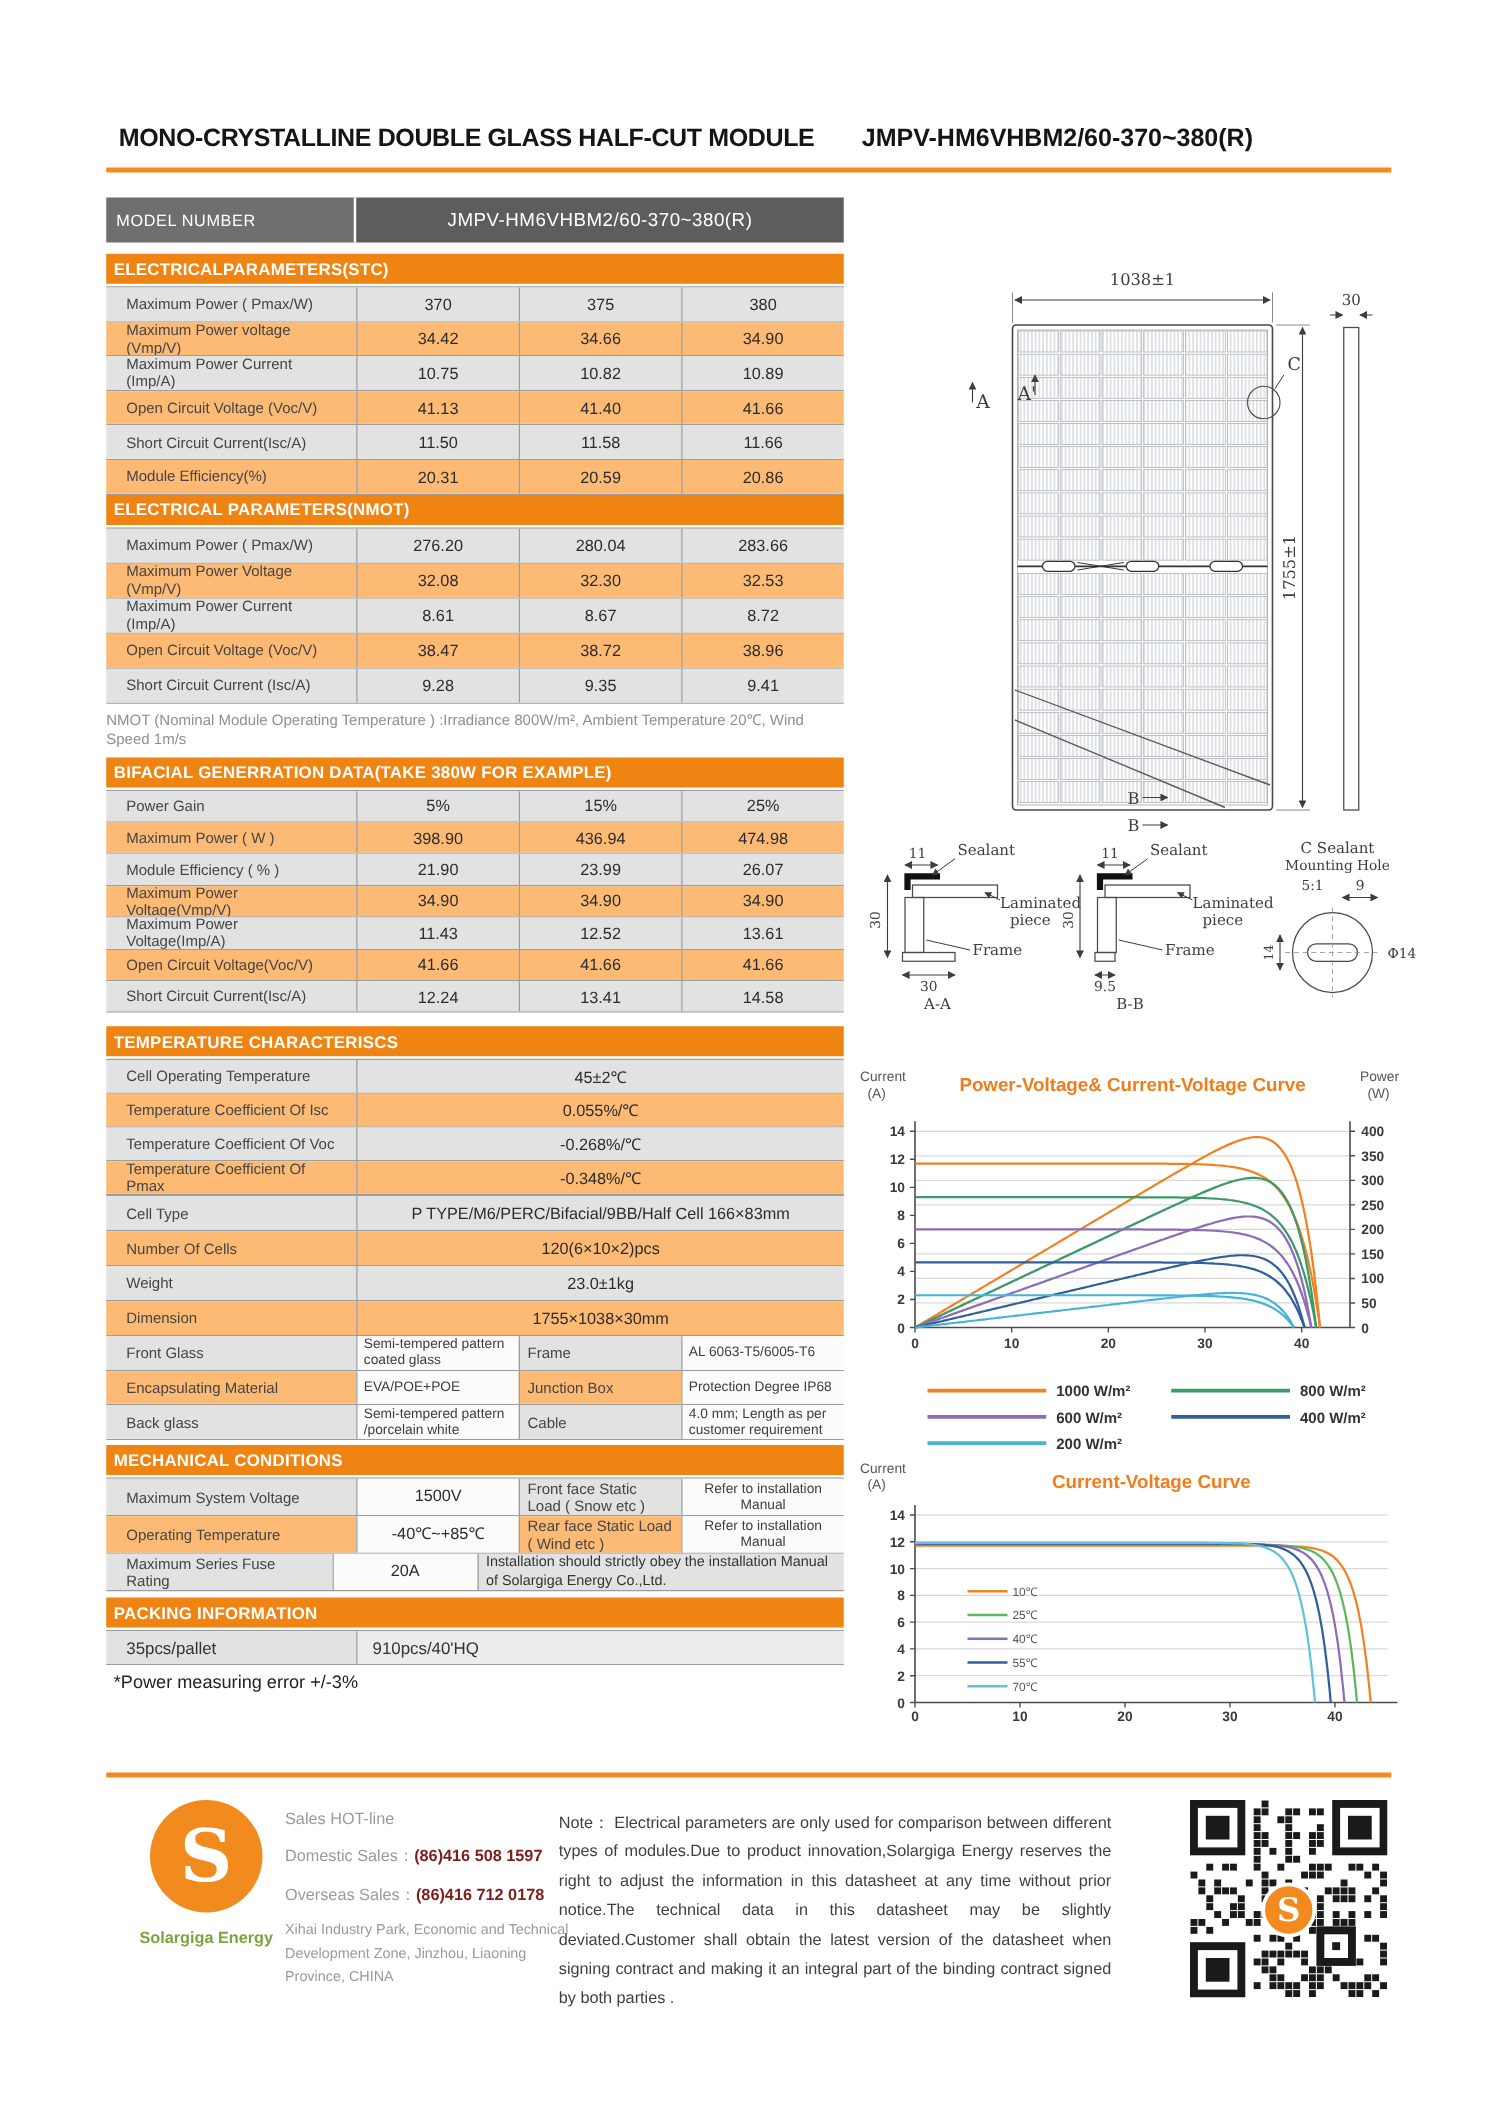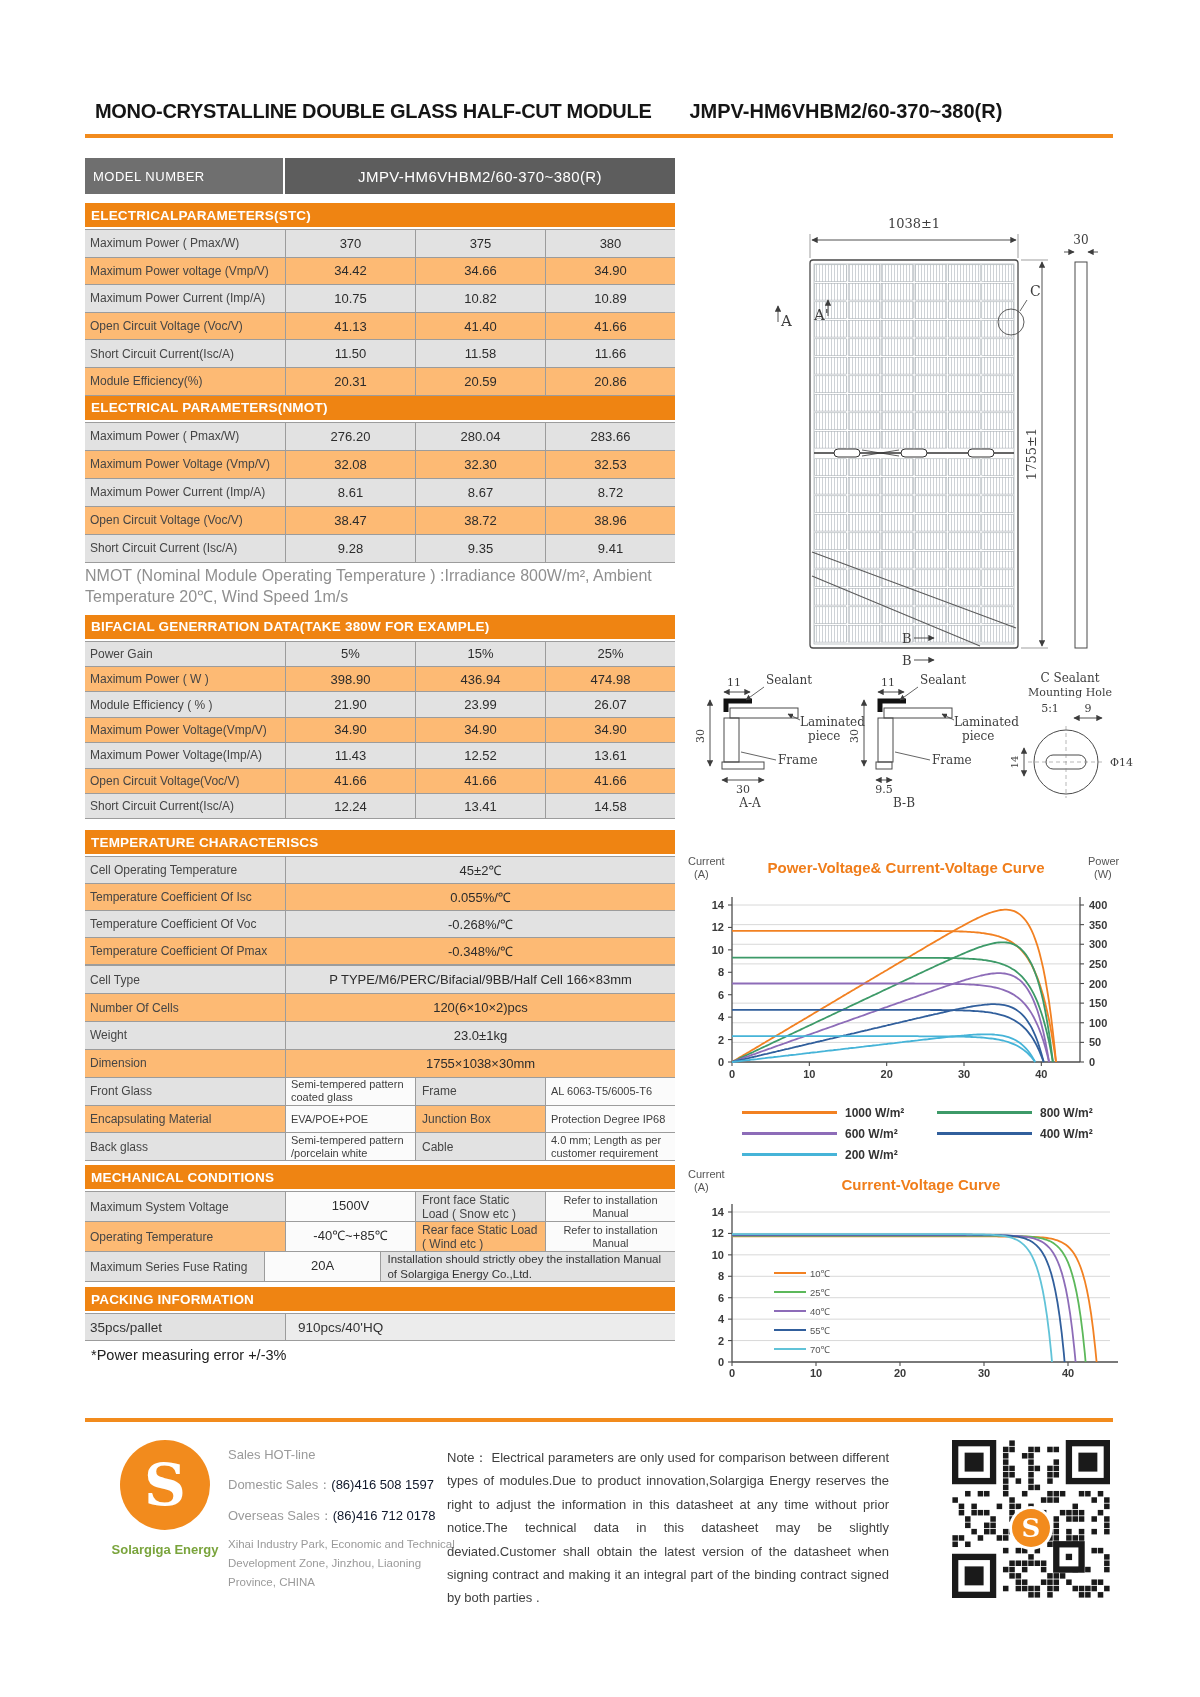--- a/index.html
+++ b/index.html
@@ -22,52 +22,52 @@
   .section-header-temperature{margin-top:11px;}
   .section-header-mechanical{margin-top:13px;}
   .section-header-operating{margin-top:4px;}
   .section-header-packing{margin-top:5px;}
   .tbl{border-top:1px solid #9c9c9c;}
   .row{display:flex;border-bottom:1px solid #9c9c9c;box-sizing:border-box;}
   .odd .cell{background:#e2e2e2;}
   .even .cell{background:#fdba74;}
   .cell{border-left:1px solid #9c9c9c;display:flex;align-items:center;box-sizing:border-box;overflow:hidden;}
   .cell:first-child{border-left:none;}
-  .c-label{width:200px;padding:0 5px;font-size:12px;color:#454545;}
+  .c-label{width:200px;padding:0 16px;font-size:12px;color:#454545;}
   .c-val{width:130px;justify-content:center;font-size:13px;color:#2c2c2c;}
   .c-wide{flex:1;justify-content:center;font-size:13px;color:#2c2c2c;}
   .c-s1{width:130px;font-size:11px;line-height:1.15;padding:0 5px;color:#3e3e3e;}
   .c-s2{width:130px;font-size:12px;padding:0 6px;color:#454545;}
   .c-s3{width:130px;font-size:11px;line-height:1.15;padding:0 5px;color:#3e3e3e;}
   .c-span{width:330px;font-size:11.5px;line-height:1.25;padding:0 6px;color:#333;}
   .tbl-mechanical .c-s1,.tbl-mechanical .c-s3,.tbl-operating .c-s1,.tbl-operating .c-s3{background:#fbfbfb;}
   .tbl-operating .c-s1{justify-content:center;font-size:13px;color:#2c2c2c;}
   .tbl-operating .c-s3{justify-content:center;text-align:center;}
   .tbl-stc .row{height:27.6px;}
   .tbl-nmot .row{height:28px;}
   .tbl-bifacial .row{height:25.4px;}
   .tbl-temperature .row{height:27px;}
   .tbl-mechanical .row{height:27.85px;}
   .tbl-operating .row{height:30px;}
   .tbl-packing .row{height:27px;}
   .c-pack1{font-size:13.5px;color:#333;}
   .c-pack2{flex:1;padding-left:12px;font-size:13.5px;color:#333;background:#ececec !important;}
   .tbl-note{margin:5px 0 8px;font-size:13px;color:#8f8f8f;}
-  .tbl-note.small{margin:4px 0 8px;font-size:16px;}
+  .tbl-note.small{margin:4px 0 8px;font-size:12px;}
   .pack-footnote{margin-top:6px;padding-left:6px;font-size:14.5px;color:#222;}
 
   
   #logo-wrap{left:100px;top:1440px;width:130px;text-align:center;}
   #logo-circle{width:90px;height:90px;border-radius:50%;background:#f28b1d;margin:0 auto;display:flex;align-items:center;justify-content:center;}
   #logo-circle span{color:#fff;font-size:58px;font-weight:800;font-family:"DejaVu Serif",serif;line-height:1;}
   #logo-text{margin-top:12px;color:#7aa43c;font-weight:700;font-size:13px;}
   #contact{left:228px;top:1447px;width:230px;}
   #contact .hot{font-size:13px;color:#9a9a9a;margin-bottom:14px;}
   #contact .line{font-size:13px;color:#9a9a9a;margin-bottom:13px;}
-  #contact .line b{color:#0f172a;font-weight:400;}
+  #contact .line b{color:#7f1d1d;font-weight:700;}
   #contact .addr{font-size:11.5px;color:#9a9a9a;margin-bottom:7px;}
   #note-block{left:447px;top:1446px;width:442px;font-size:13px;color:#3f3f3f;line-height:1.8;text-align:justify;}
   #qr-wrap{left:952px;top:1440px;}
 
   
   #panel-svg{left:680px;top:200px;}
   #sections-svg{left:680px;top:670px;}
   #chart1-svg{left:680px;top:845px;}
   #chart2-svg{left:680px;top:1160px;}
   #legend1{left:742px;top:1104px;width:360px;display:grid;grid-template-columns:195px 160px;row-gap:4px;}

